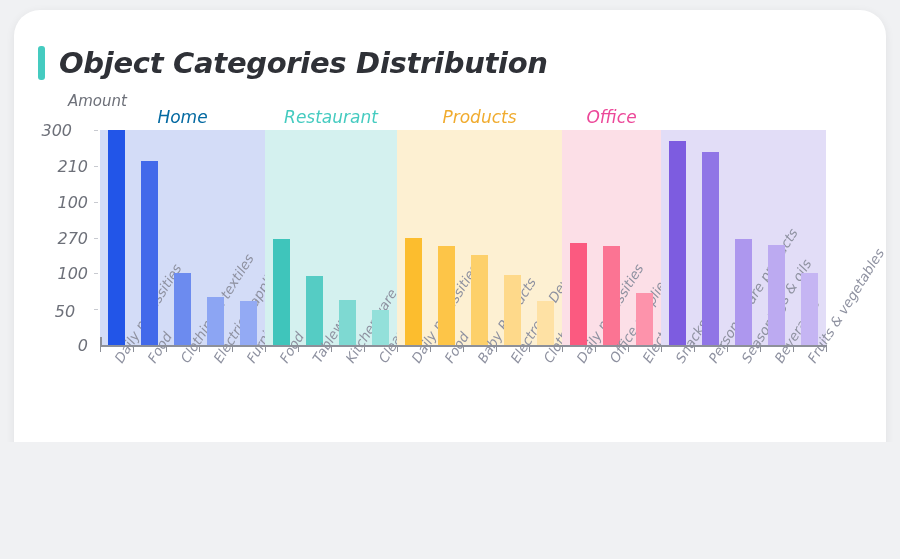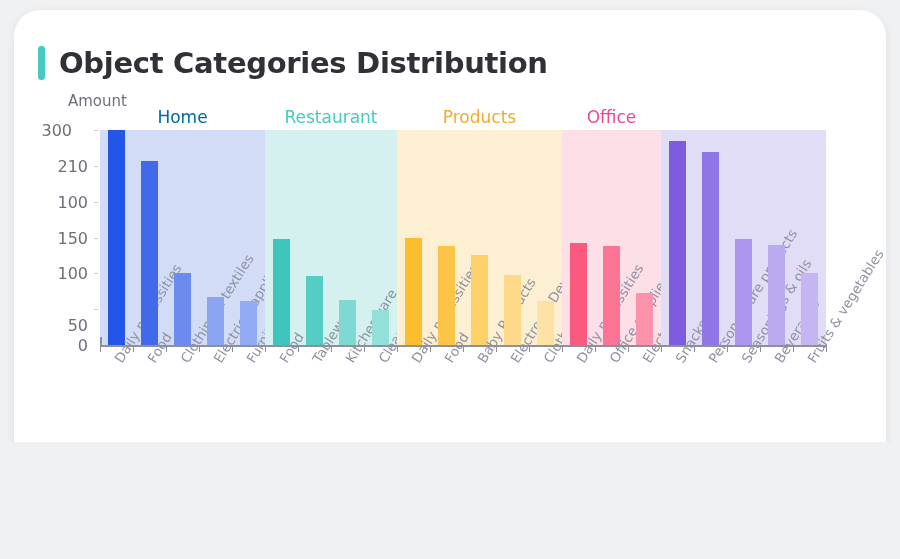--- a/index.html
+++ b/index.html
@@ -7,20 +7,21 @@
     padding: 0;
     background: #f0f1f3;
     font-family: "DejaVu Sans", sans-serif;
   }
   #root {
     position: relative;
     width: 900px;
     height: 442px;
     overflow: hidden;
     background: #f0f1f3;
+    font-style: italic;
   }
   .card {
     position: absolute;
     left: 14px;
     top: 10px;
     width: 872px;
     height: 528px;
     background: #ffffff;
     border-radius: 26px;
     box-shadow: 0 2px 10px rgba(0,0,0,0.07);
@@ -114,25 +115,25 @@
   <div class="card">
 
     <div class="title-row">
       <div class="title-bar"></div>
       <div class="title-text">Object Categories Distribution</div>
     </div>
 
     <div class="plot-wrap" id="plot-wrap">
         <div class="ylabel" style="left: 54px; top: 82px;">Amount</div>
         <div class="ytick" style="left: 28px; top: 335px;">0</div>
-        <div class="ytick" style="left: 28px; top: 315px;">50</div>
+        <div class="ytick" style="left: 28px; top: 301px; text-align: center;">50</div>
         <div class="grid-dot" style="left: 80px; top: 299.167px;"></div>
         <div class="ytick" style="left: 28px; top: 263.333px;">100</div>
         <div class="grid-dot" style="left: 80px; top: 263.333px;"></div>
-        <div class="ytick" style="left: 28px; top: 227.5px;">150</div>
+        <div class="ytick" style="left: 28px; top: 227.5px;">270</div>
         <div class="grid-dot" style="left: 80px; top: 227.5px;"></div>
         <div class="ytick" style="left: 28px; top: 191.667px;">100</div>
         <div class="grid-dot" style="left: 80px; top: 191.667px;"></div>
         <div class="ytick" style="left: 28px; top: 155.833px;">210</div>
         <div class="grid-dot" style="left: 80px; top: 155.833px;"></div>
         <div class="ytick" style="left: 12px; top: 120px;">300</div>
         <div class="grid-dot" style="left: 80px; top: 120px;"></div>
         <div class="group-band" style="left: 86px; top: 120px; width: 165px; height: 215px; background: rgb(211, 220, 247);"></div>
         <div class="group-label" style="left: 168.5px; top: 97px; color: #0369a1;">Home</div>
         <div class="bar" title="Daily necessities: 300" style="left: 94.25px; width: 16.5px; height: 215px; top: 120px; bottom: auto; background: rgb(34, 85, 232);"></div>

